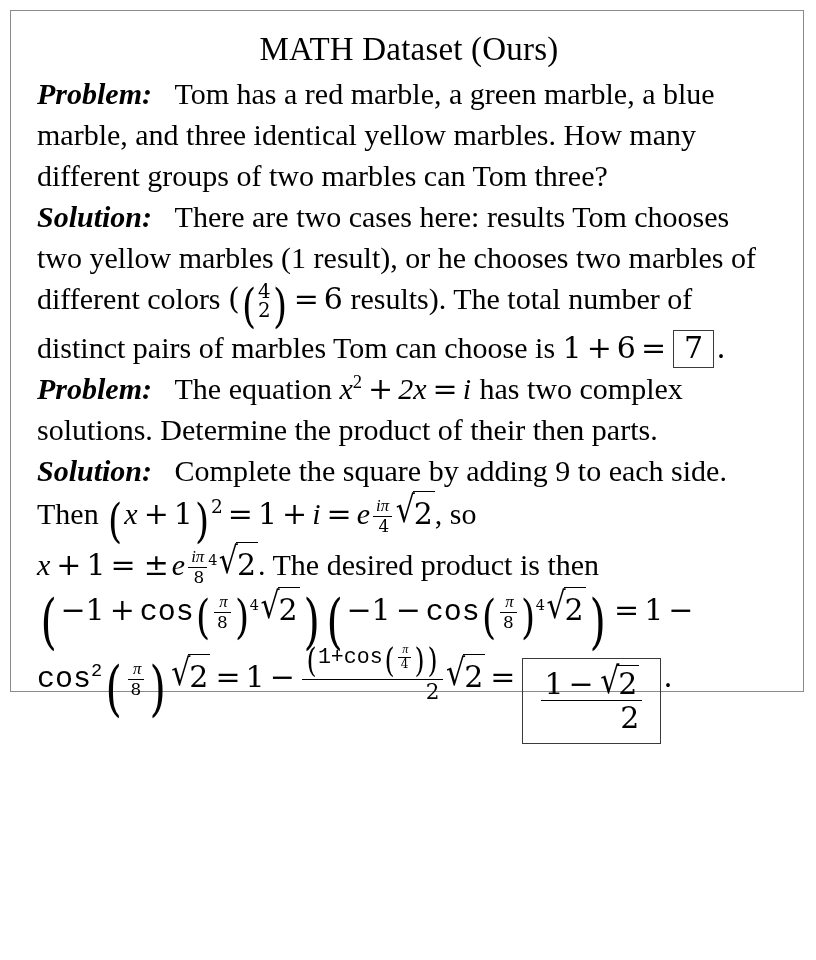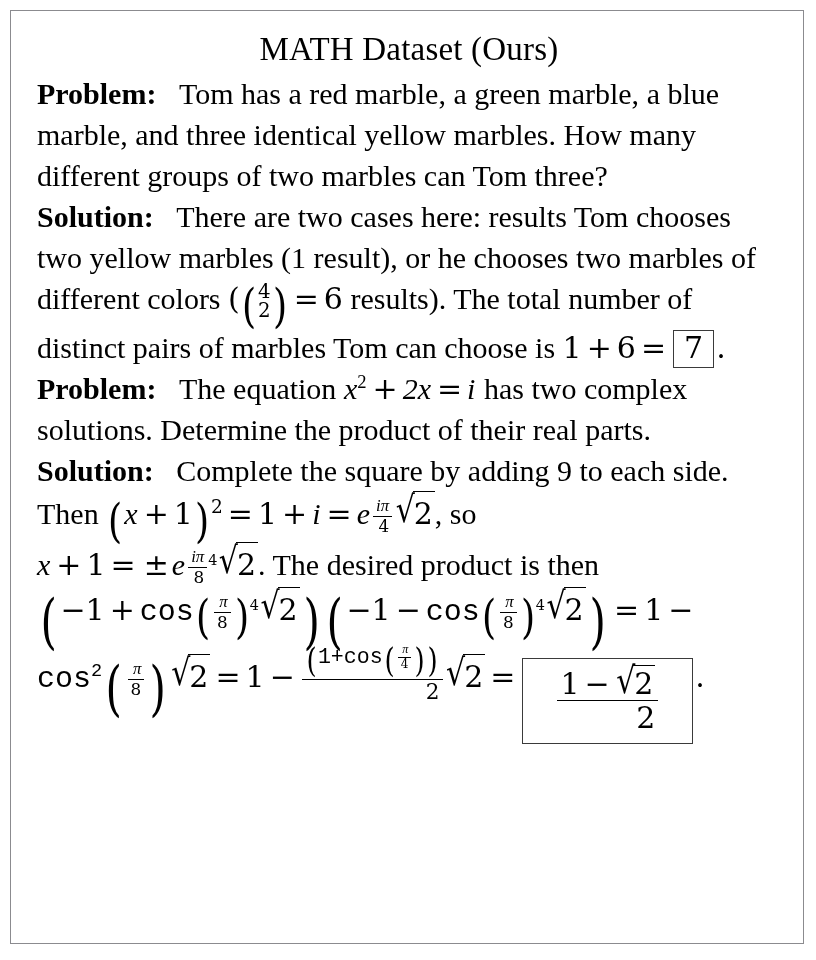--- a/index.html
+++ b/index.html
@@ -13,21 +13,21 @@
     font-family: "Liberation Serif", "DejaVu Serif", serif;
     color: #000000;
     overflow: hidden;
   }
 
   .page-frame {
     position: absolute;
     left: 10px;
     top: 10px;
     width: 794px;
-    height: 934px;
+    height: 682px;
     border: 1px solid #8b8b8f;
     box-sizing: border-box;
     background: #ffffff;
   }
 
   .content {
     padding: 18px 22px 0 26px;
   }
 
   .title {
@@ -41,20 +41,21 @@
 
   .qa-block {
     font-size: 30px;
     line-height: 41px;
     text-align: left;
   }
 
   .lbl {
     font-weight: bold;
     font-size: 30px;
+    font-style: italic;
   }
   .lbl::after {
     content: "\00a0\00a0\00a0";
   }
 
   
   .math {
     font-family: "DejaVu Serif", "Liberation Serif", serif;
     font-style: normal;
     white-space: nowrap;
@@ -93,21 +94,21 @@
   .frac > .num { display: block; padding: 0 3px; }
   .frac > .den { display: block; border-top: 1.4px solid #000; padding: 0 3px; }
 
   .frac.big {
     font-size: 0.72em;
     vertical-align: -0.55em;
   }
   .frac.huge {
     font-size: 1em;
     vertical-align: -0.52em;
-    margin: 0 20px;
+    margin: 0 4px;
   }
 
   
   .binom {
     display: inline-block;
     vertical-align: -0.42em;
     text-align: center;
     line-height: 1.0;
     font-size: 0.66em;
   }
@@ -194,21 +195,21 @@
         <span class="lbl">Solution:</span><span>There are two cases here: results Tom</span>
         <span>chooses two yellow marbles (1 result), or he</span>
         <span>chooses two marbles of different colors </span><span class="math nowrap">(<span class="paren-tall">(</span><span class="binom"><span class="mn">4</span><span class="mn">2</span></span><span class="paren-tall">)</span><span class="mo">=</span><span class="mn">6</span></span>
         <span>results). The total number of distinct pairs of</span>
         <span>marbles Tom can choose is </span><span class="math nowrap"><span class="mn">1</span><span class="mo">+</span><span class="mn">6</span><span class="mo">=</span><span class="boxed">7</span><span>.</span></span>
       </div>
 
       <div>
         <span class="lbl">Problem:</span><span>The equation </span><span class="math nowrap"><span class="mi"><span>x</span><sup class="exp">2</sup></span><span class="mo">+</span><span class="mi">2x</span><span class="mo">=</span><span class="mi">i</span></span><span> has two</span>
         <span>complex solutions. Determine the product of their</span>
-        <span>real parts.</span>
+        <span>then parts.</span>
       </div>
 
       <div>
         <span class="lbl">Solution:</span><span>Complete the square by adding 9 to</span>
         <span>each side. Then </span><span class="math nowrap"><span class="paren-tall">(</span><span class="mi">x</span><span class="mo">+</span><span class="mn">1</span><span class="paren-tall">)</span><sup class="exp">2</sup><span class="mo">=</span><span class="mn">1</span><span class="mo">+</span><span class="mi">i</span><span class="mo">=</span><span class="mi">e</span><span class="frac"><span class="num mi">iπ</span><span class="den mn">4</span></span><span class="sqrt"><span class="rad">√</span><span class="rand mn">2</span></span></span><span>, so</span>
 
         <div class="line"><span class="math nowrap"><span class="mi">x</span><span class="mo">+</span><span class="mn">1</span><span class="mo">=</span><span class="mo tight">±</span><span class="mi">e</span><span class="frac"><span class="num mi">iπ</span><span class="den mn">8</span></span><span class="sqrt root4"><span class="idx mn">4</span><span class="rad">√</span><span class="rand mn">2</span></span></span><span>. The desired product is then</span></div>
 
         <div class="line"><span class="math nowrap"><span class="paren-xtall">(</span><span class="mn">−1</span><span class="mo">+</span><span class="op">cos</span><span class="paren-tall">(</span><span class="frac"><span class="num mi">π</span><span class="den mn">8</span></span><span class="paren-tall">)</span><span class="sqrt root4"><span class="idx mn">4</span><span class="rad">√</span><span class="rand mn">2</span></span><span class="paren-xtall">)</span><span class="paren-xtall">(</span><span class="mn">−1</span><span class="mo">−</span><span class="op">cos</span><span class="paren-tall">(</span><span class="frac"><span class="num mi">π</span><span class="den mn">8</span></span><span class="paren-tall">)</span><span class="sqrt root4"><span class="idx mn">4</span><span class="rad">√</span><span class="rand mn">2</span></span><span class="paren-xtall">)</span><span class="mo">=</span><span class="mn">1</span><span class="mo">−</span></span></div>
 

